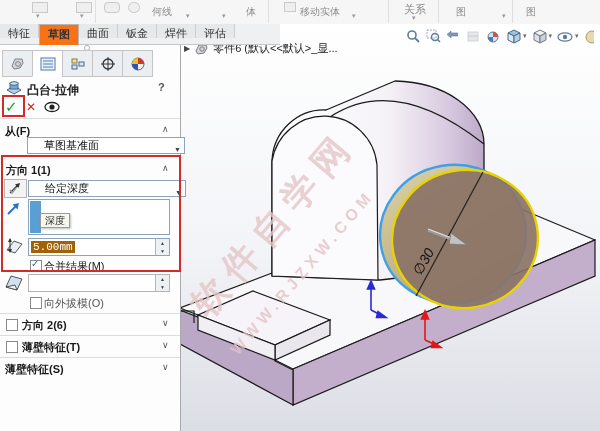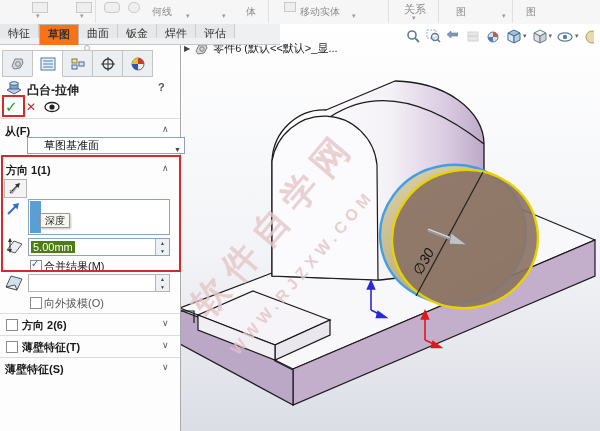--- a/index.html
+++ b/index.html
@@ -36,21 +36,21 @@
   .hr{position:absolute;left:0;width:180px;height:1px;background:#dcdcdc;}
   .sect{font-weight:bold;color:#1a1a1a;}
   .chev{position:absolute;color:#555;font-size:9px;}
   .combo{position:absolute;height:15px;background:#fff;border:1px solid #8ba4bc;line-height:15px;
          padding-left:16px;font-size:11px;color:#111;}
   .combo .car{position:absolute;right:3px;top:4px;font-size:7px;color:#444;}
   .spinf{position:absolute;height:16px;background:#fff;border:1px solid #8ba4bc;}
   .spin{position:absolute;right:0;top:0;width:13px;height:100%;border-left:1px solid #aab8c6;
         display:flex;flex-direction:column;}
   .spin div{flex:1;background:#eef1f4;font-size:5px;color:#444;text-align:center;line-height:8px;}
-  .selval{position:absolute;left:2px;top:2px;background:#4d7c0f;color:#fff;padding:0 2px;font-size:11px;line-height:12px;}
+  .selval{position:absolute;left:2px;top:2px;background:#a16207;color:#fff;padding:0 2px;font-size:11px;line-height:12px;font-family:Liberation Mono, monospace;}
   .cb{position:absolute;width:10px;height:10px;border:1px solid #8a8a8a;background:#fff;}
   .cb .mk{position:absolute;left:0px;top:-3px;color:#2a66c8;font-size:10px;font-weight:bold;}
   .lbl{position:absolute;font-size:11px;color:#1a1a1a;white-space:nowrap;}
   .tooltip{position:absolute;background:#f7f7ef;border:1px solid #9a9a9a;font-size:10px;
            padding:0 4px;line-height:13px;color:#222;box-shadow:1px 1px 2px rgba(0,0,0,.25);z-index:6;}
   .listbox{position:absolute;background:#fff;border:1px solid #8ba4bc;}
   .bluebar{position:absolute;left:1px;top:1px;width:11px;bottom:1px;background:#5a9fd4;}
   .redbox{position:absolute;border:2px solid #d42a2a;z-index:9;background:transparent;pointer-events:none;}
   .iconbtn{position:absolute;border:1px solid #b5b5b5;background:#f3f3f3;display:flex;align-items:center;justify-content:center;}
 </style>
@@ -298,20 +298,24 @@
     <span class="abs sect" style="left:6px;top:119px">方向 1(1)</span>
     <span class="chev" style="left:162px;top:119px">∧</span>
 
     <div class="iconbtn" style="left:4px;top:135px;width:21px;height:17px">
       <svg width="15" height="13">
           <line x1="2" y1="11" x2="11" y2="2" stroke="#333" stroke-width="1.5"></line>
           <polygon points="12,1 7,2.5 10.5,6" fill="#333"></polygon>
           <path d="M2 8 L4 11 L8 6" fill="none" stroke="#9a9a9a" stroke-width="1.6"></path>
         </svg>
       </div>
+    <div class="combo" style="left:28px;top:136px;width:140px">
+      <span>给定深度</span>
+      <span class="car">▼</span>
+    </div>
 
     <svg class="abs" style="left:6px;top:158px" width="15" height="14">
       <line x1="2" y1="12" x2="11" y2="3" stroke="#2f6fd0" stroke-width="2"></line>
         <polygon points="13,1 6.5,2.5 11.5,7.5" fill="#2f6fd0"></polygon>
       </svg>
     <div class="listbox" style="left:28px;top:155px;width:140px;height:34px">
       <div class="bluebar"></div>
     </div>
     <div class="tooltip" style="left:40px;top:169px">深度</div>
 

